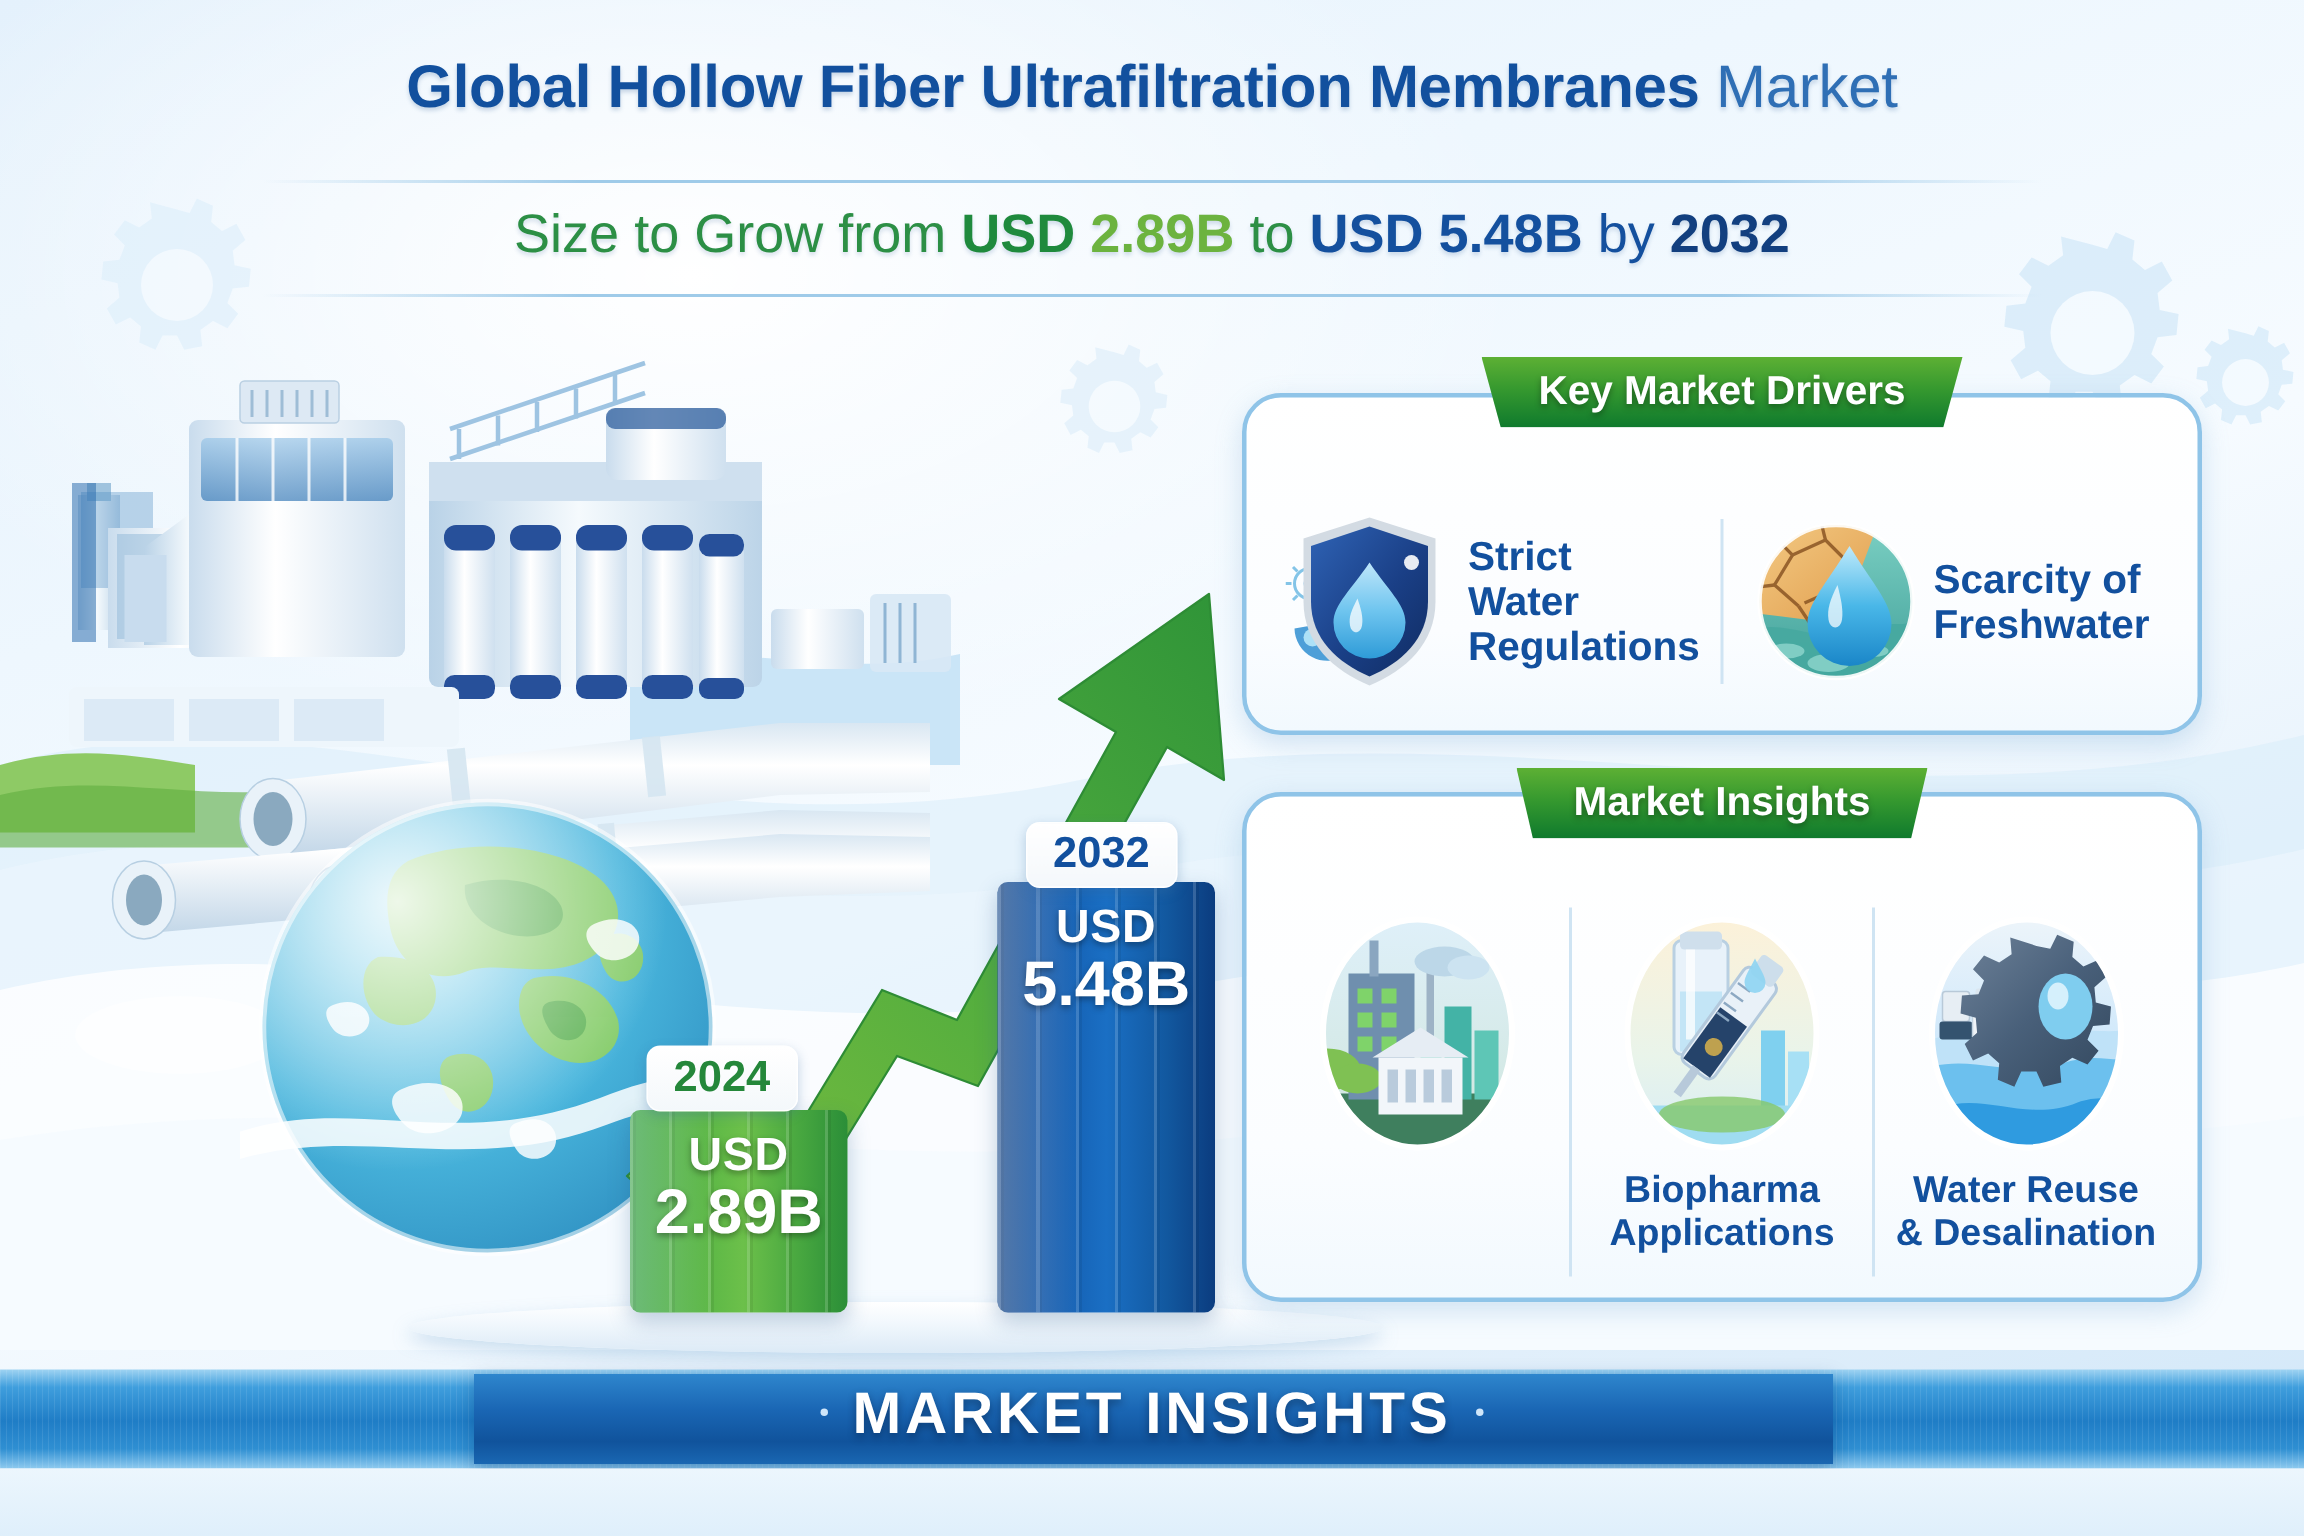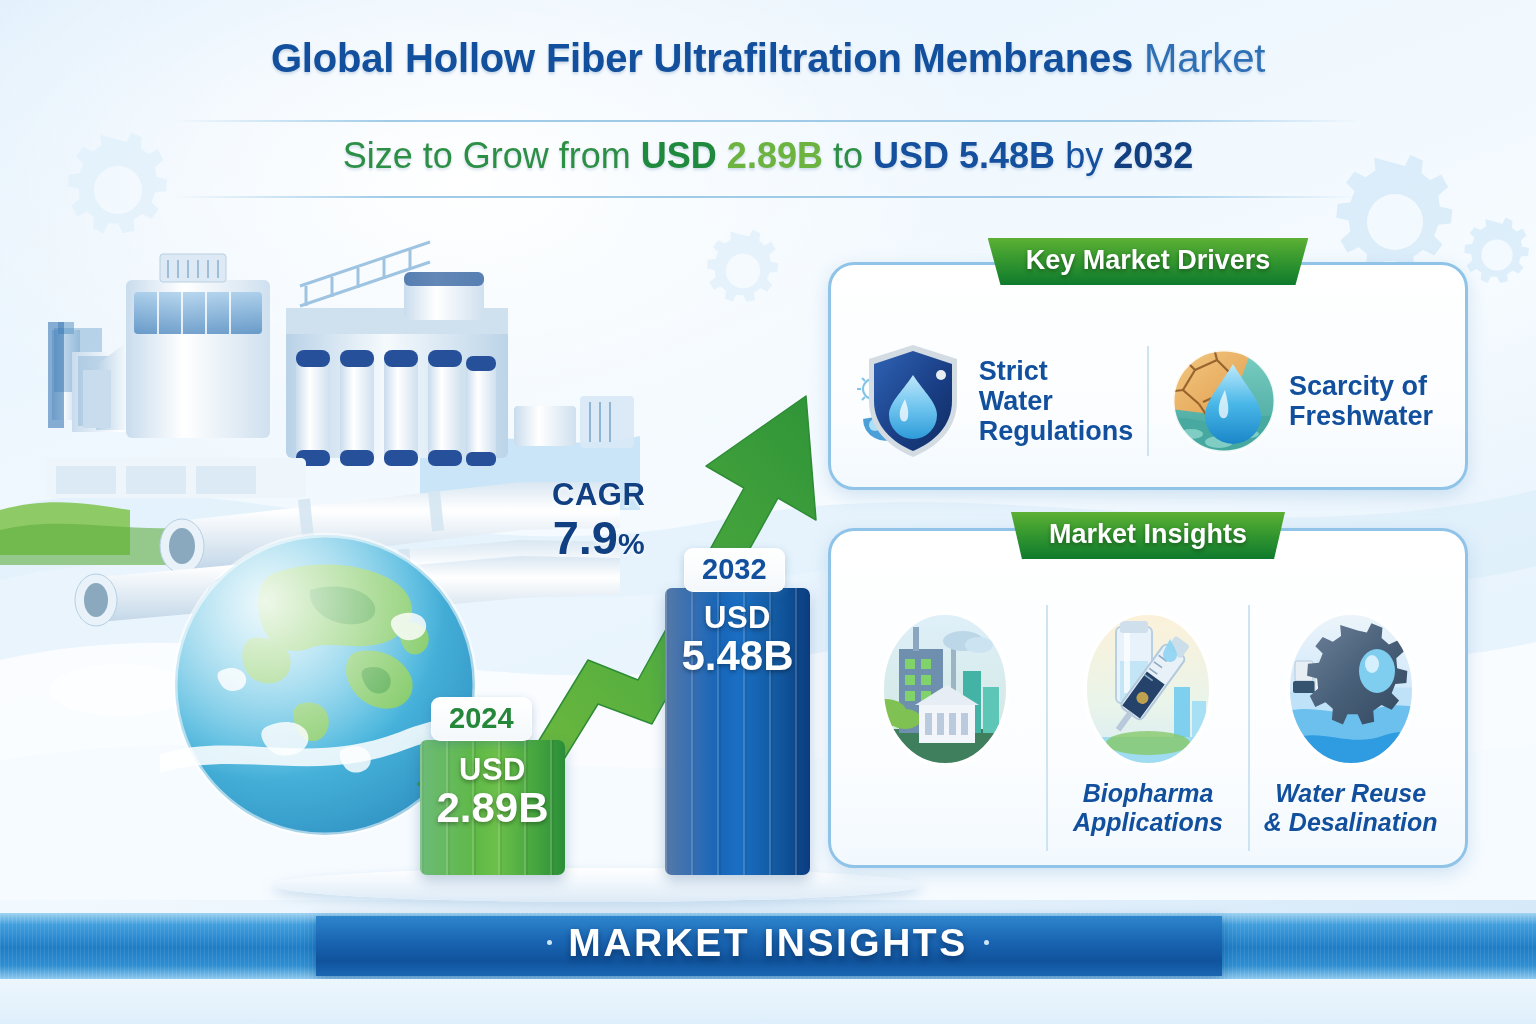--- a/index.html
+++ b/index.html
@@ -127,21 +127,21 @@
   .b-drivers  { top:238px; }
   .b-insights { top:512px; }
 
   .drow { position:absolute; left:12px; right:12px; top:62px; bottom:12px; display:flex; align-items:center; }
   .ditem { flex:1; display:flex; align-items:center; justify-content:center; gap:10px; }
   .ditem + .ditem { border-left:2px solid #cfe4f3; }
   .dlabel { color:#12509e; font-size:27px; font-weight:bold; line-height:1.12; }
 
   .irow { position:absolute; left:14px; right:14px; top:74px; bottom:14px; display:flex; }
   .iitem { flex:1; display:flex; flex-direction:column; align-items:center; justify-content:flex-start; padding-top:4px; }
-  .iitem + .iitem { border-left:2px solid #cfe4f3;font-style:italic; }
+  .iitem + .iitem { border-left:2px solid #cfe4f3; }
   .ilabel { margin-top:10px; color:#12509e; font-size:25px; font-weight:bold; line-height:1.14; text-align:center; }
 
   
   .ribbon-bg {
     position:absolute; left:0; top:913px; width:100%; height:66px;
     background:linear-gradient(180deg,#9ed3f2 0%, #3f9edd 18%, #1f7dc6 52%, #2f8fd2 80%, #8ecaef 100%);
   }
   .ribbon-bg::after {
     content:""; position:absolute; inset:0;
     background:repeating-linear-gradient(90deg, rgba(255,255,255,.09) 0 1px, rgba(255,255,255,0) 1px 4px);
@@ -396,24 +396,20 @@
   <div class="bar bar-2032">
     <div class="stripes"></div>
     <div class="shine"></div>
     <div class="bar-val">
       <span class="cur">USD</span>
       <span class="num">5.48B</span>
     </div>
   </div>
   <div class="yr-tag yr-2032">2032</div>
 
-  <div class="cagr">
-    <span class="lab">CAGR</span>
-    <span class="val"><span>7.9</span><span class="pc">%</span></span>
-  </div>
 
   <div class="panel p-drivers">
     <div class="drow">
 
       <div class="ditem">
         <svg width="112" height="120" viewBox="0 0 112 120">
           <defs>
             <linearGradient id="shg" x1="0" y1="0" x2="1" y2="1">
               <stop offset="0" stop-color="#2f63b5"></stop>
                 <stop offset=".55" stop-color="#1a3f86"></stop>

